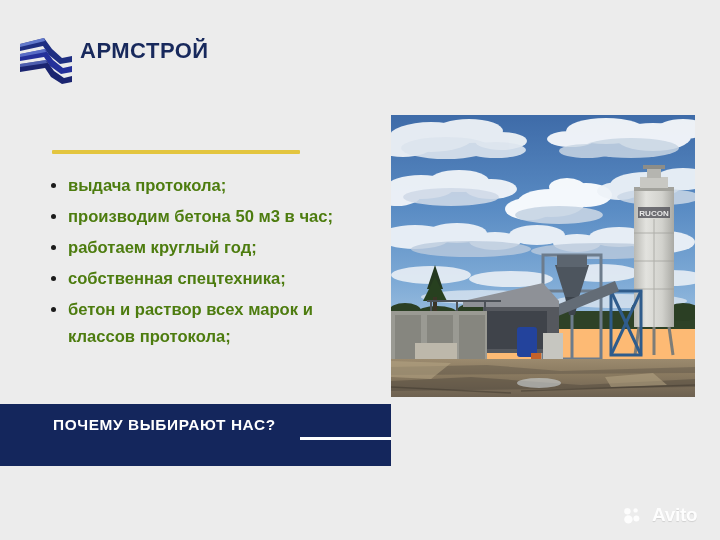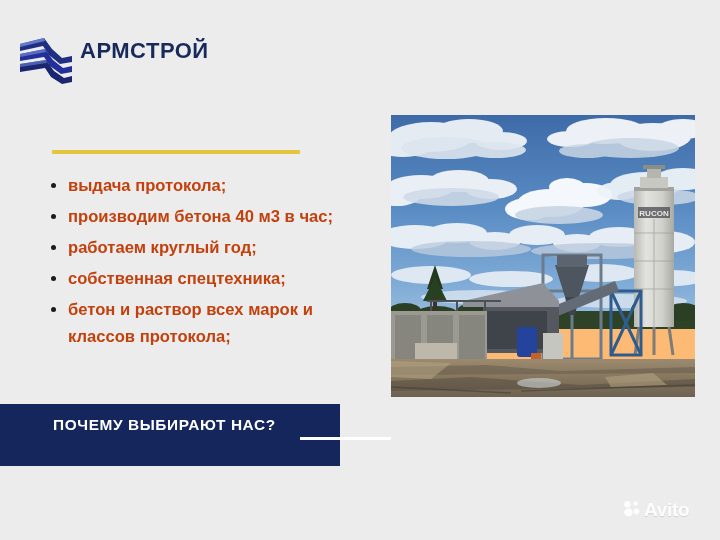--- a/index.html
+++ b/index.html
@@ -81,21 +81,21 @@
     margin: 0;
     padding: 0;
     list-style: none;
   }
   #bullet-list li {
     position: relative;
     padding-left: 20px;
     margin: 0 0 4px 0;
     font-size: 16.6px;
     font-weight: bold;
-    color: #c2410c;
+    color: #4d7c0f;
     line-height: 27px;
     font-family: "Liberation Sans", sans-serif;
   }
   #bullet-list li::before {
     content: "";
     position: absolute;
     left: 3px;
     top: 11px;
     width: 5px;
     height: 5px;
@@ -113,21 +113,21 @@
     overflow: hidden;
     background: #fdba74;
   }
   #photo svg { display: block; }
 
   
   #banner {
     position: absolute;
     left: 0px;
     top: 404px;
-    width: 340px;
+    width: 391px;
     height: 62px;
     background: #14265c;
   }
   #banner-title {
     position: absolute;
     left: 53px;
     top: 10px;
     width: 250px;
     color: #ffffff;
     font-size: 15.4px;
@@ -146,22 +146,22 @@
   }
 
   
   #avito-watermark {
     position: absolute;
     left: 623px;
     top: 500px;
     width: 80px;
     height: 24px;
     display: flex;
-    align-items: flex-start;
-    gap: 4px;
+    align-items: flex-end;
+    gap: 12px;
     opacity: 0.92;
   }
   #avito-dots { width: 17px; height: 17px; flex: 0 0 auto; }
   #avito-label {
     font-size: 19px;
     font-weight: bold;
     color: #ffffff;
     line-height: 19px;
     letter-spacing: -0.3px;
     font-family: "Liberation Sans", sans-serif;
@@ -188,21 +188,21 @@
     </span>
     <div id="logo-text-wrap">
       <div id="logo-wordmark">АРМСТРОЙ</div>
     </div>
   </div>
 
   <div id="yellow-rule"></div>
 
   <ul id="bullet-list">
     <li>выдача протокола;</li>
-    <li>производим бетона 40 м3 в час;</li>
+    <li>производим бетона 50 м3 в час;</li>
     <li>работаем круглый год;</li>
     <li>собственная спецтехника;</li>
     <li>бетон и раствор всех марок и классов протокола;</li>
   </ul>
 
   <div id="photo">
     <svg width="304" height="282" viewBox="0 0 304 282" xmlns="http://www.w3.org/2000/svg">
       <defs>
         <linearGradient id="skyGrad" x1="0" y1="0" x2="0" y2="1">
           <stop offset="0%" stop-color="#3e6ba8"></stop>

